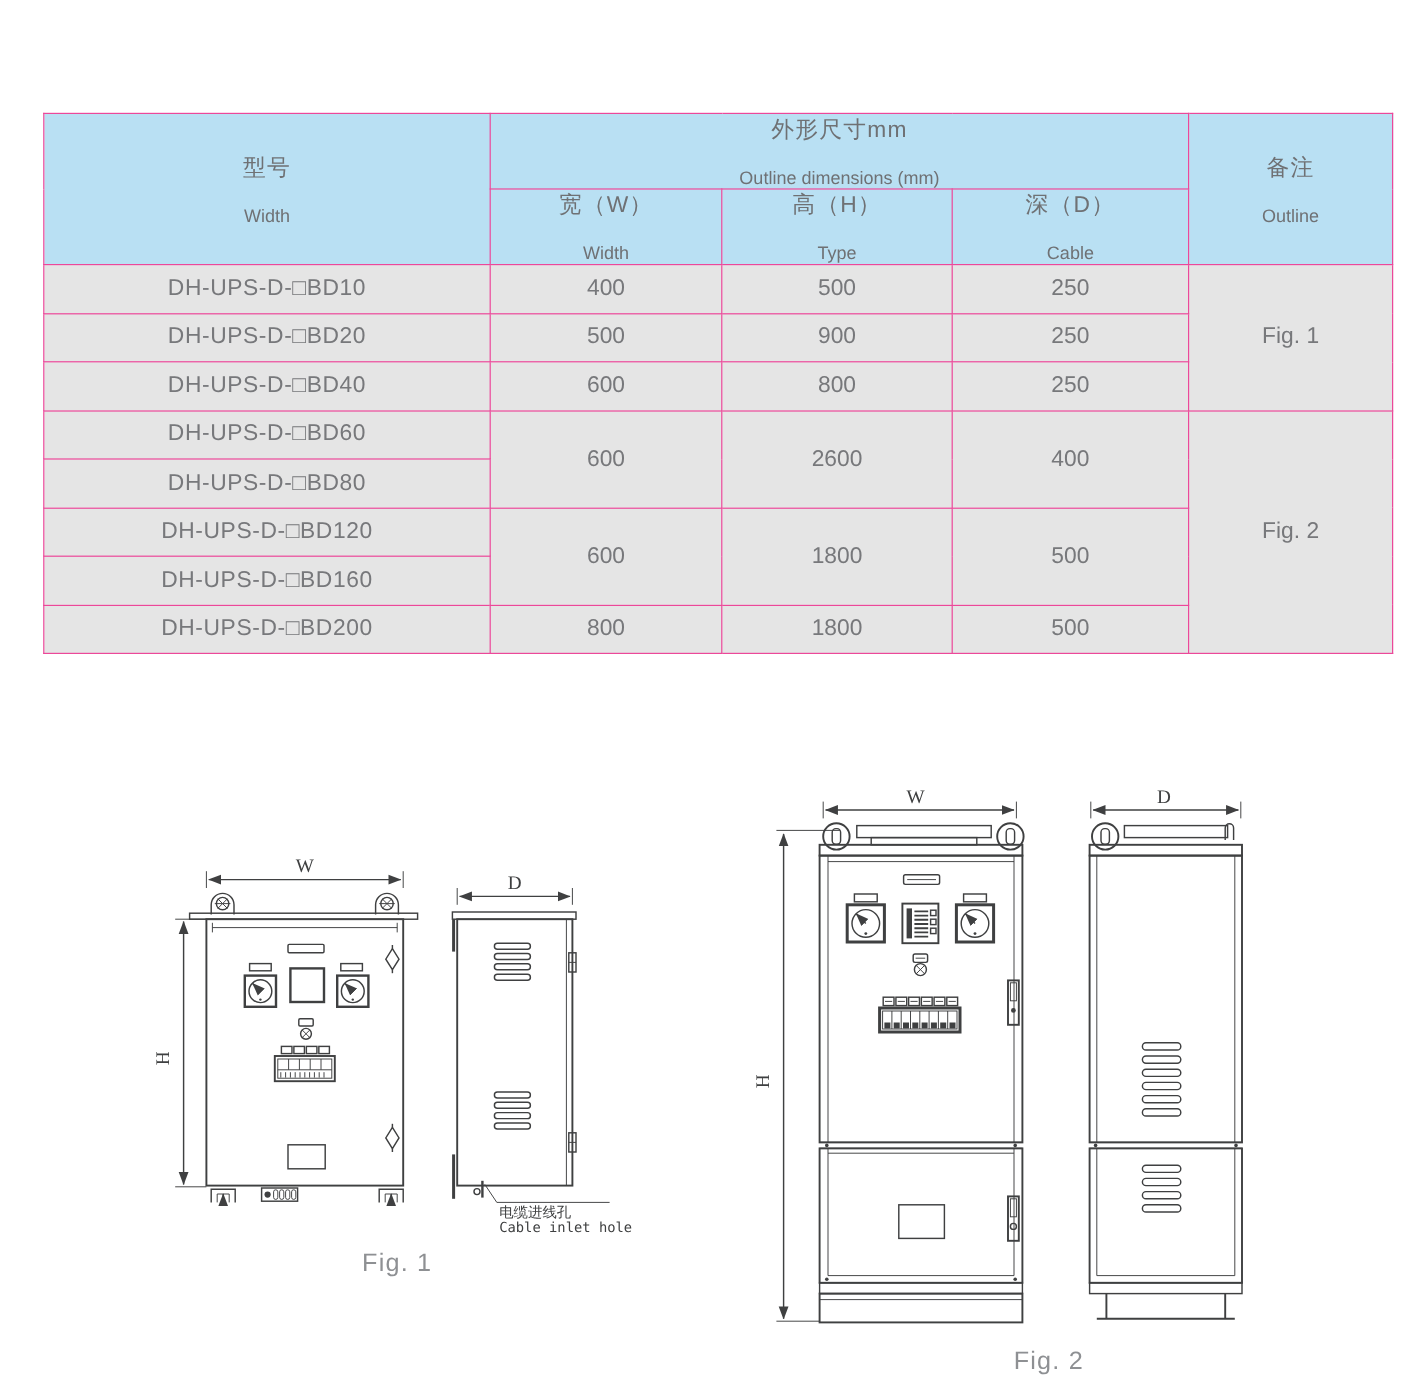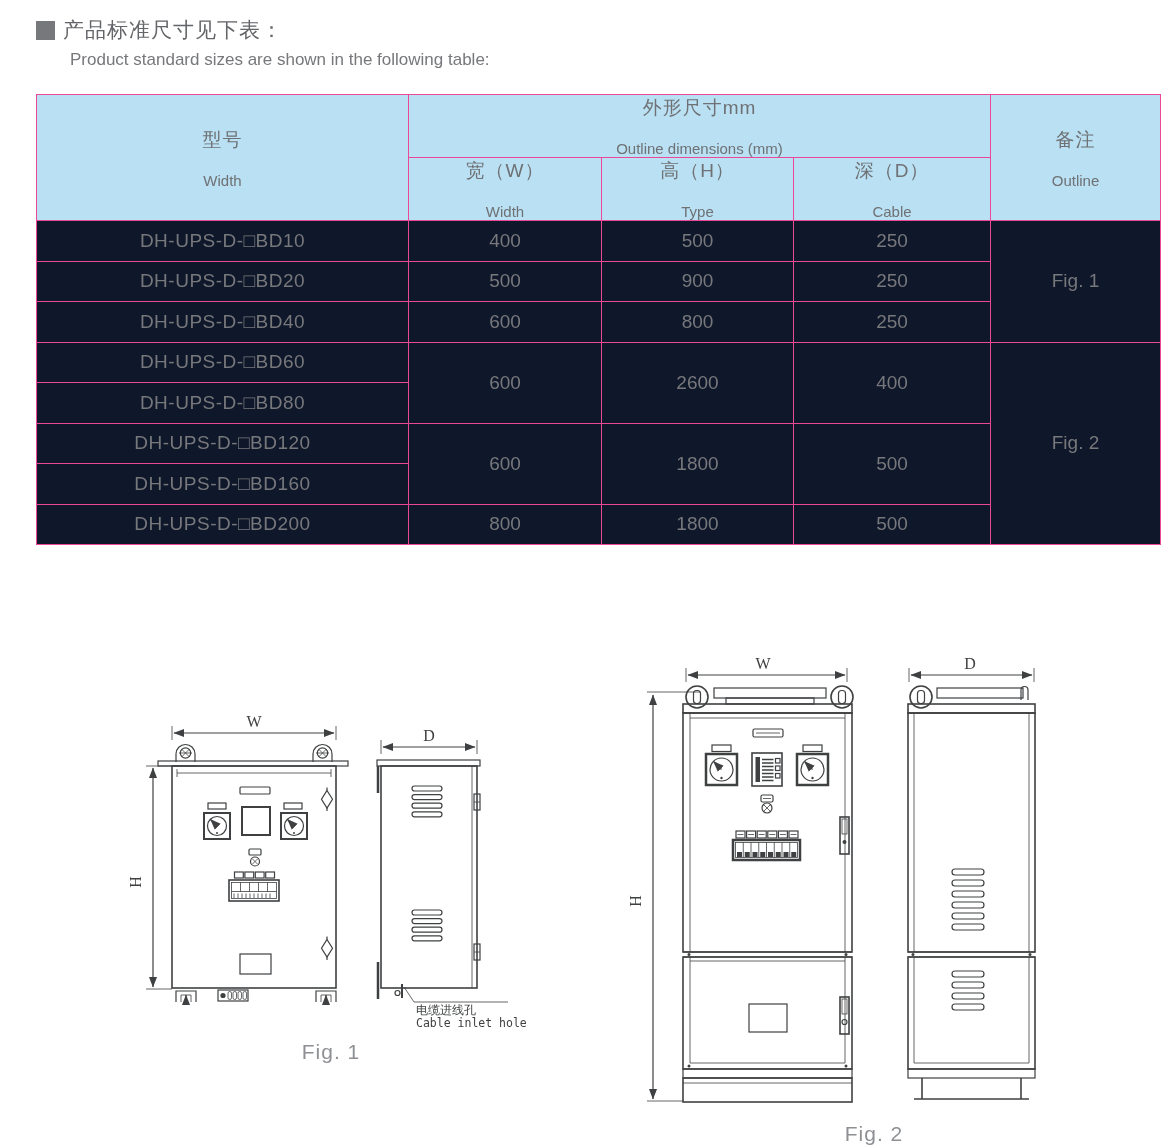--- a/index.html
+++ b/index.html
@@ -10,21 +10,21 @@
   .title-row{display:flex;align-items:center;gap:8px;}
   .bullet{width:19px;height:19px;background:#77787b;display:inline-block;}
   .title-zh{font-size:21px;color:#646568;letter-spacing:1px;}
   .title-en{font-size:17px;color:#77787b;margin:6px 0 0 34px;}
   
   table.size-table{position:absolute;left:36px;top:94px;width:1124px;
         border-collapse:collapse;table-layout:fixed;}
   .size-table th,.size-table td{border:1px solid #ec4899;text-align:center;
         vertical-align:middle;font-weight:normal;padding:0;}
   .size-table th{background:#b9e0f3;color:#6f7174;}
-  .size-table td{background:#0f172a;color:#77787b;font-size:19px;}
+  .size-table td{background:#e5e5e5;color:#77787b;font-size:19px;}
   .size-table .zh{font-size:19px;letter-spacing:1px;}
   .size-table .en{font-size:15px;margin-top:19px;}
   .hrow1 th{height:55px;}
   .hrow2 th{height:46px;}
   .size-table tbody td{height:39.5px;}
   td.type-cell{letter-spacing:0.5px;}
   
   svg{position:absolute;overflow:visible;}
   .ln{fill:none;stroke:#3f4041;stroke-width:1.2;}
   .ln15{fill:none;stroke:#3f4041;stroke-width:1.6;}
@@ -35,27 +35,20 @@
   .dimtxt{font-family:"Liberation Serif",serif;font-size:16px;fill:#3f4041;stroke:none;}
   .cap{font-family:"Liberation Sans",sans-serif;font-size:21px;fill:#8e9093;stroke:none;letter-spacing:1px;}
   .cbzh{font-family:"Liberation Sans",sans-serif;font-size:12px;fill:#3f4041;stroke:none;}
   .cben{font-family:"DejaVu Sans Mono",monospace;font-size:11.5px;fill:#3f4041;stroke:none;}
 </style>
 </head>
 <body>
 
 <div class="page">
 
-  <div class="doc-header">
-    <div class="title-row">
-      <span class="bullet"></span>
-      <span class="title-zh">产品标准尺寸见下表：</span>
-    </div>
-    <div class="title-en">Product standard sizes are shown in the following table:</div>
-  </div>
 
   <table class="size-table">
     <colgroup>
       <col style="width:372px">
         <col style="width:193px">
         <col style="width:192px">
       <col style="width:197px">
         <col style="width:170px">
     </colgroup>
     <thead>

